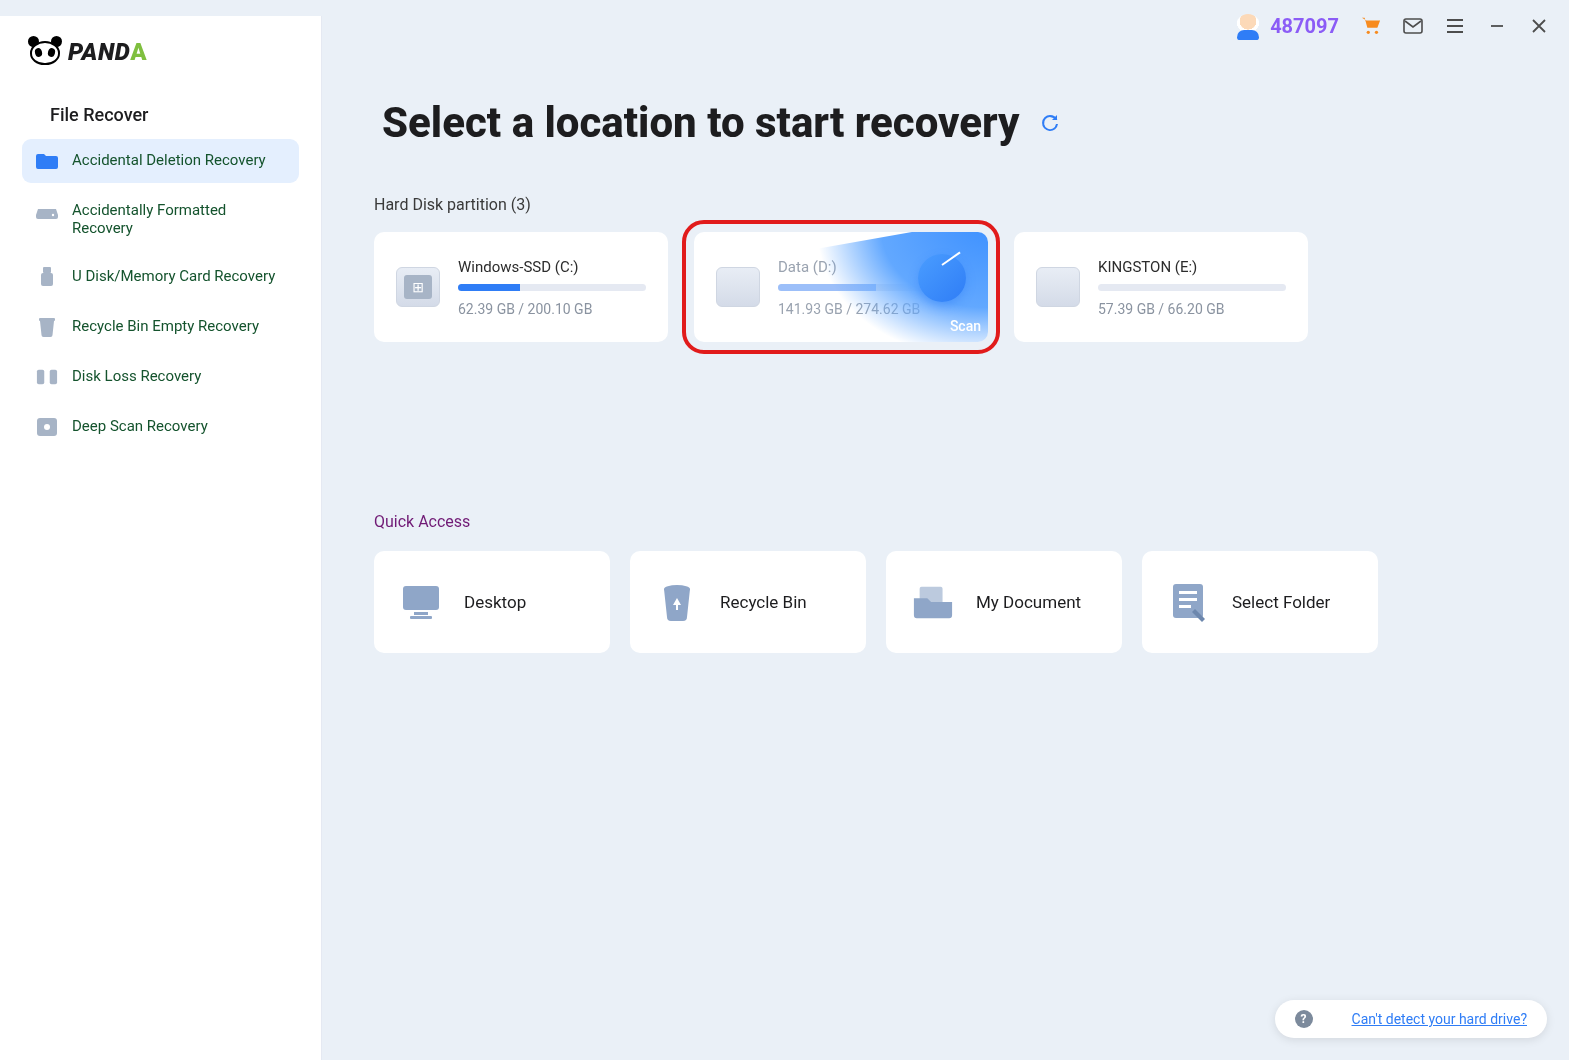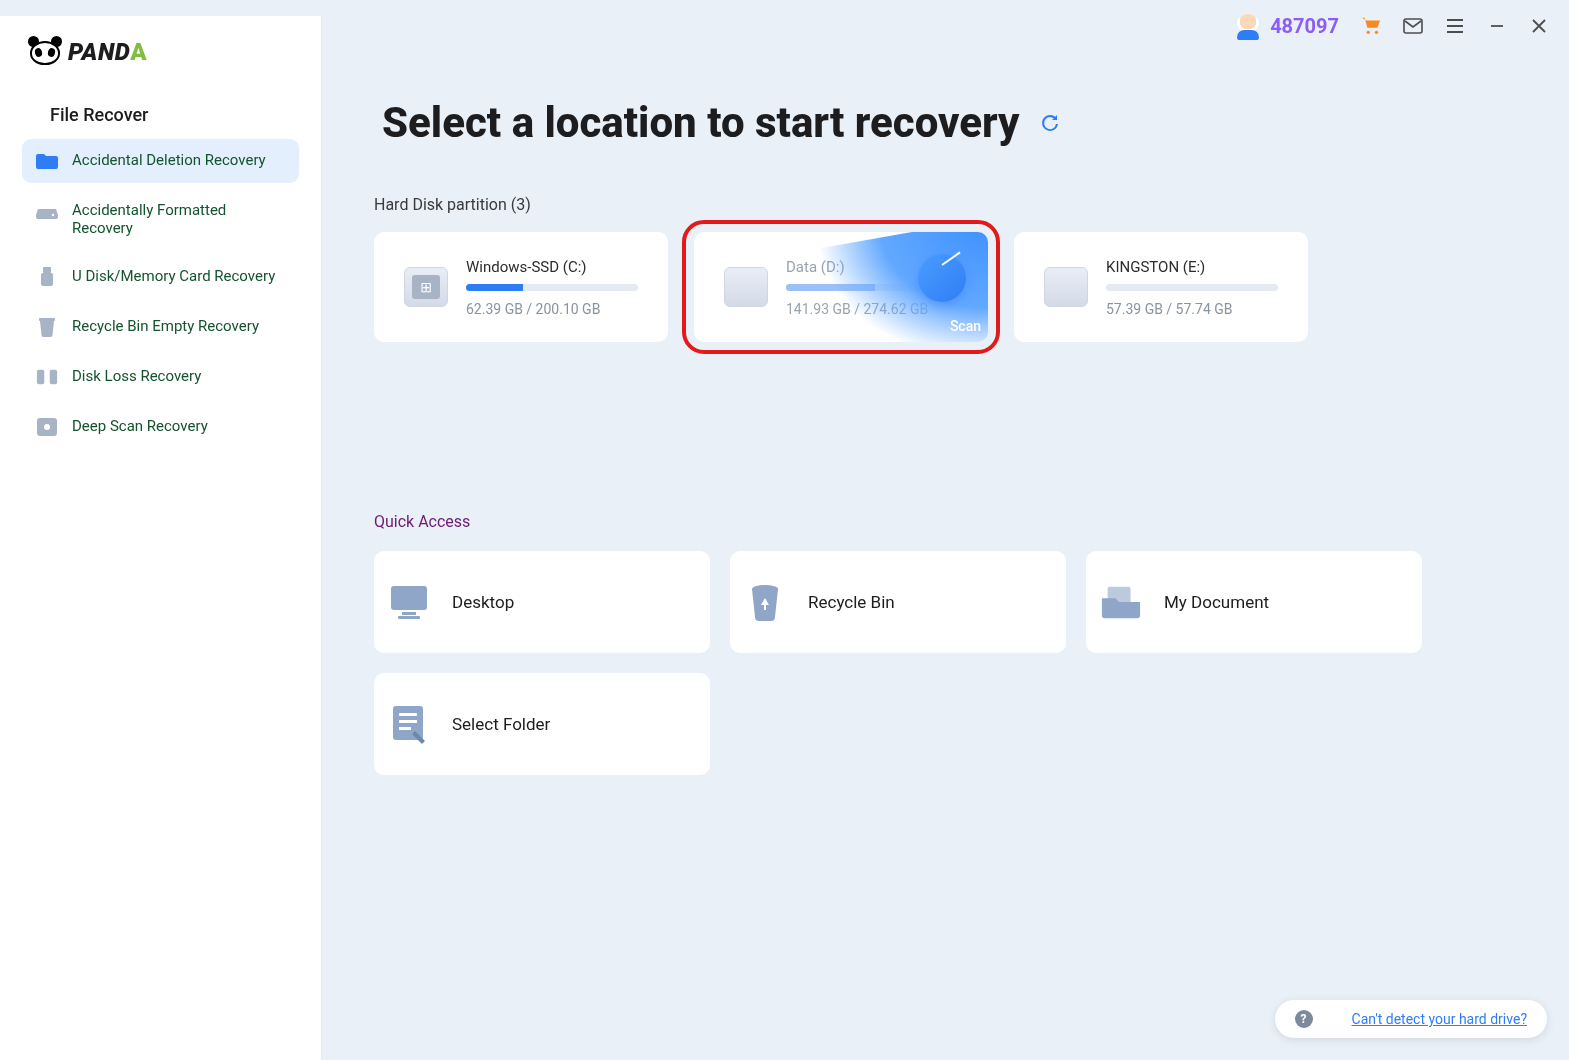--- a/index.html
+++ b/index.html
@@ -138,21 +138,21 @@
     display:flex;
     gap: 26px;
   }
   .disk-card {
     width: 294px;
     height: 110px;
     background: var(--card-bg);
     border-radius: 10px;
     display:flex;
     align-items:center;
-    padding: 0 30px;
+    padding: 0 22px;
     gap: 18px;
     position:relative;
     cursor:pointer;
     overflow:hidden;
   }
   .disk-card.highlighted {
     outline: 4px solid #e11b1b;
     outline-offset: 8px;
   }
   .disk-card.highlighted::after{
@@ -216,25 +216,25 @@
     font-size:16px;
     color:#701a75;
   }
   .qa-row{
     margin-top:20px;
     display:flex;
     flex-wrap:wrap;
     gap:20px;
   }
   .qa-card{
-    width:336px;height:102px;
+    width:236px;height:102px;
     background:var(--card-bg);
     border-radius:10px;
     display:flex;align-items:center;
-    padding:0 14px;gap:22px;
+    padding:0 26px;gap:22px;
     cursor:pointer;
   }
   .qa-icn{
     width:42px;height:42px;
     color:#8fa6c8;
     display:flex;align-items:center;justify-content:center;
   }
   .qa-label{font-size:17px;}
   
   .help-pill{
@@ -403,21 +403,21 @@
       <div class="scan-label">Scan</div>
     </div>
 
     <div class="disk-card">
       <span class="disk-icn"></span>
       <div class="disk-info">
         <div class="disk-name">KINGSTON   (E:)</div>
         <div class="prog">
             <div class="prog-fill" style="width:0%"></div>
           </div>
-        <div class="disk-usage">57.39 GB / 57.74 GB</div>
+        <div class="disk-usage">57.39 GB / 66.20 GB</div>
       </div>
     </div>
   </div>
 
   <div class="section-label">Quick Access</div>
 
   <div class="qa-row">
     <div class="qa-card">
       <span class="qa-icn">
         <svg width="42" height="40" viewBox="0 0 42 40">

